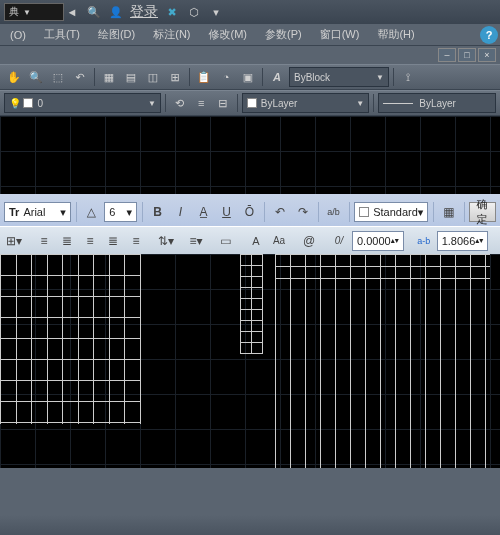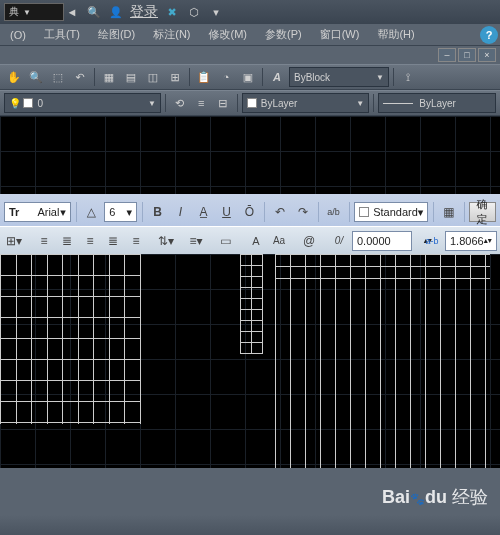--- a/index.html
+++ b/index.html
@@ -159,21 +159,21 @@
     <div class="grid-line-v" style="left: 455px;"></div>
     <div class="grid-line-v" style="left: 490px;"></div>
     <div class="grid-line-h" style="top: 0px;"></div>
     <div class="grid-line-h" style="top: 35px;"></div>
     <div class="grid-line-h" style="top: 70px;"></div>
   </div>
 
 <div class="textbar-wrap">
   <div class="textbar">
     <div class="txt-combo" style="width:110px;">
-      <span style="font-weight:bold;margin-right:18px;">Tr</span>
+      <span style="font-weight:bold;margin-right:4px;">Tr</span>
       <span>Arial</span>
       <span class="arrow" style="margin-left:auto;">▾</span>
     </div>
     <div class="txt-sep"></div>
     <div class="txt-btn">△</div>
     <div class="txt-combo" style="width:50px;">
       <span>6</span>
       <span class="arrow" style="margin-left:auto;">▾</span>
     </div>
     <div class="txt-sep"></div>
@@ -213,21 +213,21 @@
     <div class="txt-btn">≡▾</div>
     <div class="txt-sep"></div>
     <div class="txt-btn">▭</div>
     <div class="txt-sep"></div>
     <div class="txt-btn" style="font-size:11px;">A</div>
     <div class="txt-btn" style="font-size:10px;">Aa</div>
     <div class="txt-sep"></div>
     <div class="txt-btn">@</div>
     <div class="txt-sep"></div>
     <div class="txt-btn" style="font-style:italic;font-size:10px;">0/</div>
-    <div class="txt-combo" style="width:60px;gap:33px;">
+    <div class="txt-combo" style="width:60px;">
       <span>0.0000</span>
       <span style="margin-left:auto;font-size:8px;">▴▾</span>
     </div>
     <div class="txt-sep"></div>
     <div class="txt-btn" style="font-size:9px;color:#26c;">a-b</div>
     <div class="txt-combo" style="width:60px;">
       <span>1.8066</span>
       <span style="margin-left:auto;font-size:8px;">▴▾</span>
     </div>
     <div class="txt-sep"></div>
@@ -305,19 +305,15 @@
     <div class="shape-line-v" style="left: 440px; top: 0px; height: 214px;"></div>
     <div class="shape-line-v" style="left: 455px; top: 0px; height: 214px;"></div>
     <div class="shape-line-v" style="left: 470px; top: 0px; height: 214px;"></div>
     <div class="shape-line-v" style="left: 485px; top: 0px; height: 214px;"></div>
     <div class="shape-line-h" style="left: 275px; top: 0px; width: 215px;"></div>
     <div class="shape-line-h" style="left: 275px; top: 12px; width: 215px;"></div>
     <div class="shape-line-h" style="left: 275px; top: 24px; width: 215px;"></div>
   </div>
 
 <div class="watermark">
-  <div class="main">
-    <span>Bai</span><span style="font-size:12px;">🐾</span><span>du</span>
-    <span style="font-weight:normal;">经验</span>
-  </div>
 </div>
 
 <div class="bottom-bar"></div>
 
 </body></html>

